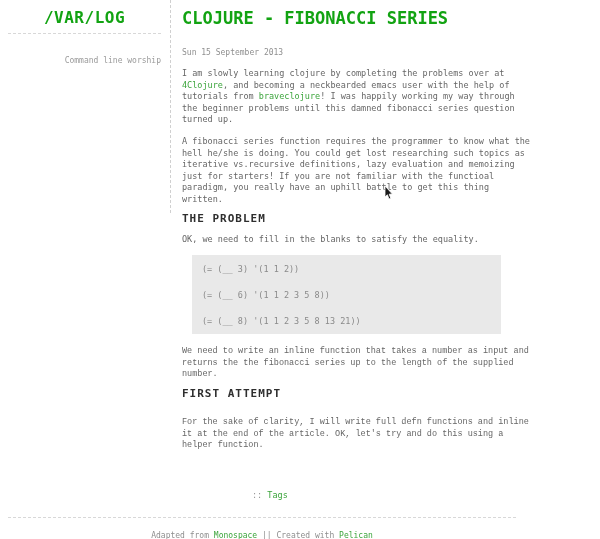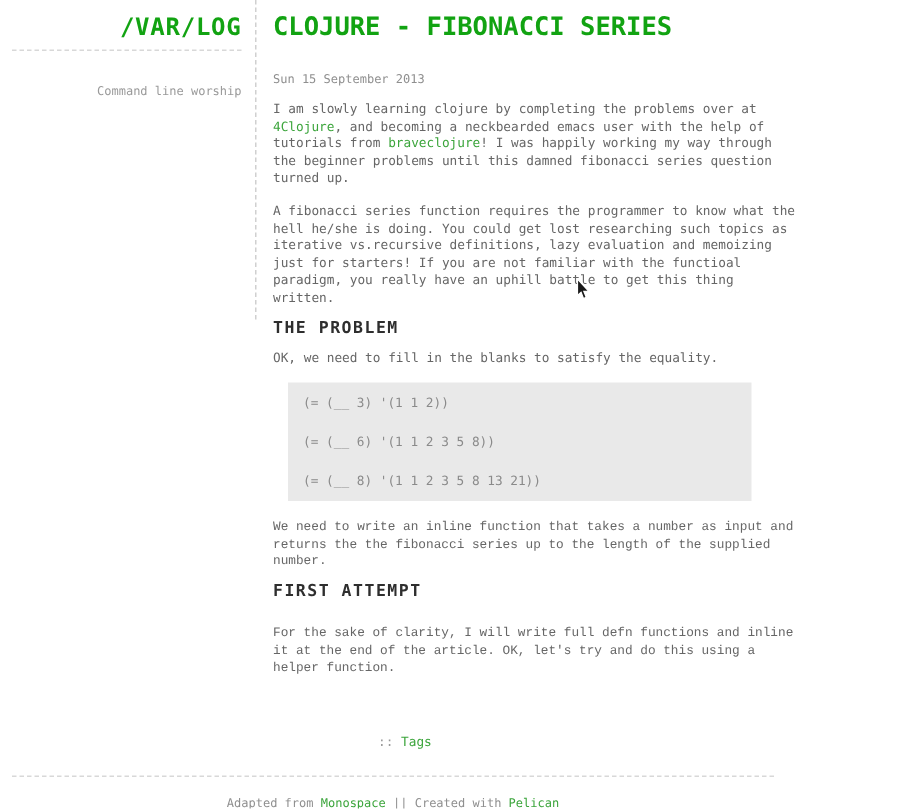--- a/index.html
+++ b/index.html
@@ -5,21 +5,21 @@
   * { margin: 0; padding: 0; box-sizing: border-box; }
   html, body { background: #ffffff; width: 600px; height: 539px; overflow: hidden; }
   body { font-family: "DejaVu Sans Mono", "Liberation Mono", monospace; color: #666; position: relative; }
 
   .page { position: relative; width: 508px; margin-left: 8px; padding-top: 8px; }
 
   .columns { display: flex; align-items: flex-start; }
 
   
   .sidebar { width: 153px; flex-shrink: 0; text-align: right; }
-  .site-title { color: #12a312; font-size: 16px; font-weight: bold; line-height: 20px; letter-spacing: 0.5px; text-decoration: none; display: block; }
+  .site-title { color: #12a312; font-size: 16px; font-weight: bold; line-height: 20px; letter-spacing: 0.5px; text-decoration: none; display: block; text-align: center; }
   .sidebar-hr { border: 0; border-top: 1px dashed #d8d8d8; margin-top: 5px; }
   .tagline { display: block; color: #9a9a9a; font-size: 8px; line-height: 11px; margin-top: 21px; }
 
   
   .vdivider { position: absolute; left: 162px; top: 0; height: 213px; border-left: 1px dashed #d0d0d0; }
 
   
   .main { padding-left: 21px; width: 372px; }
   .article-title { color: #12a312; font-size: 17px; font-weight: bold; line-height: 20px; margin-bottom: 19px; }
   .date { color: #8f8f8f; font-size: 8px; line-height: 11px; margin-bottom: 10px; margin-top: 17px; }

